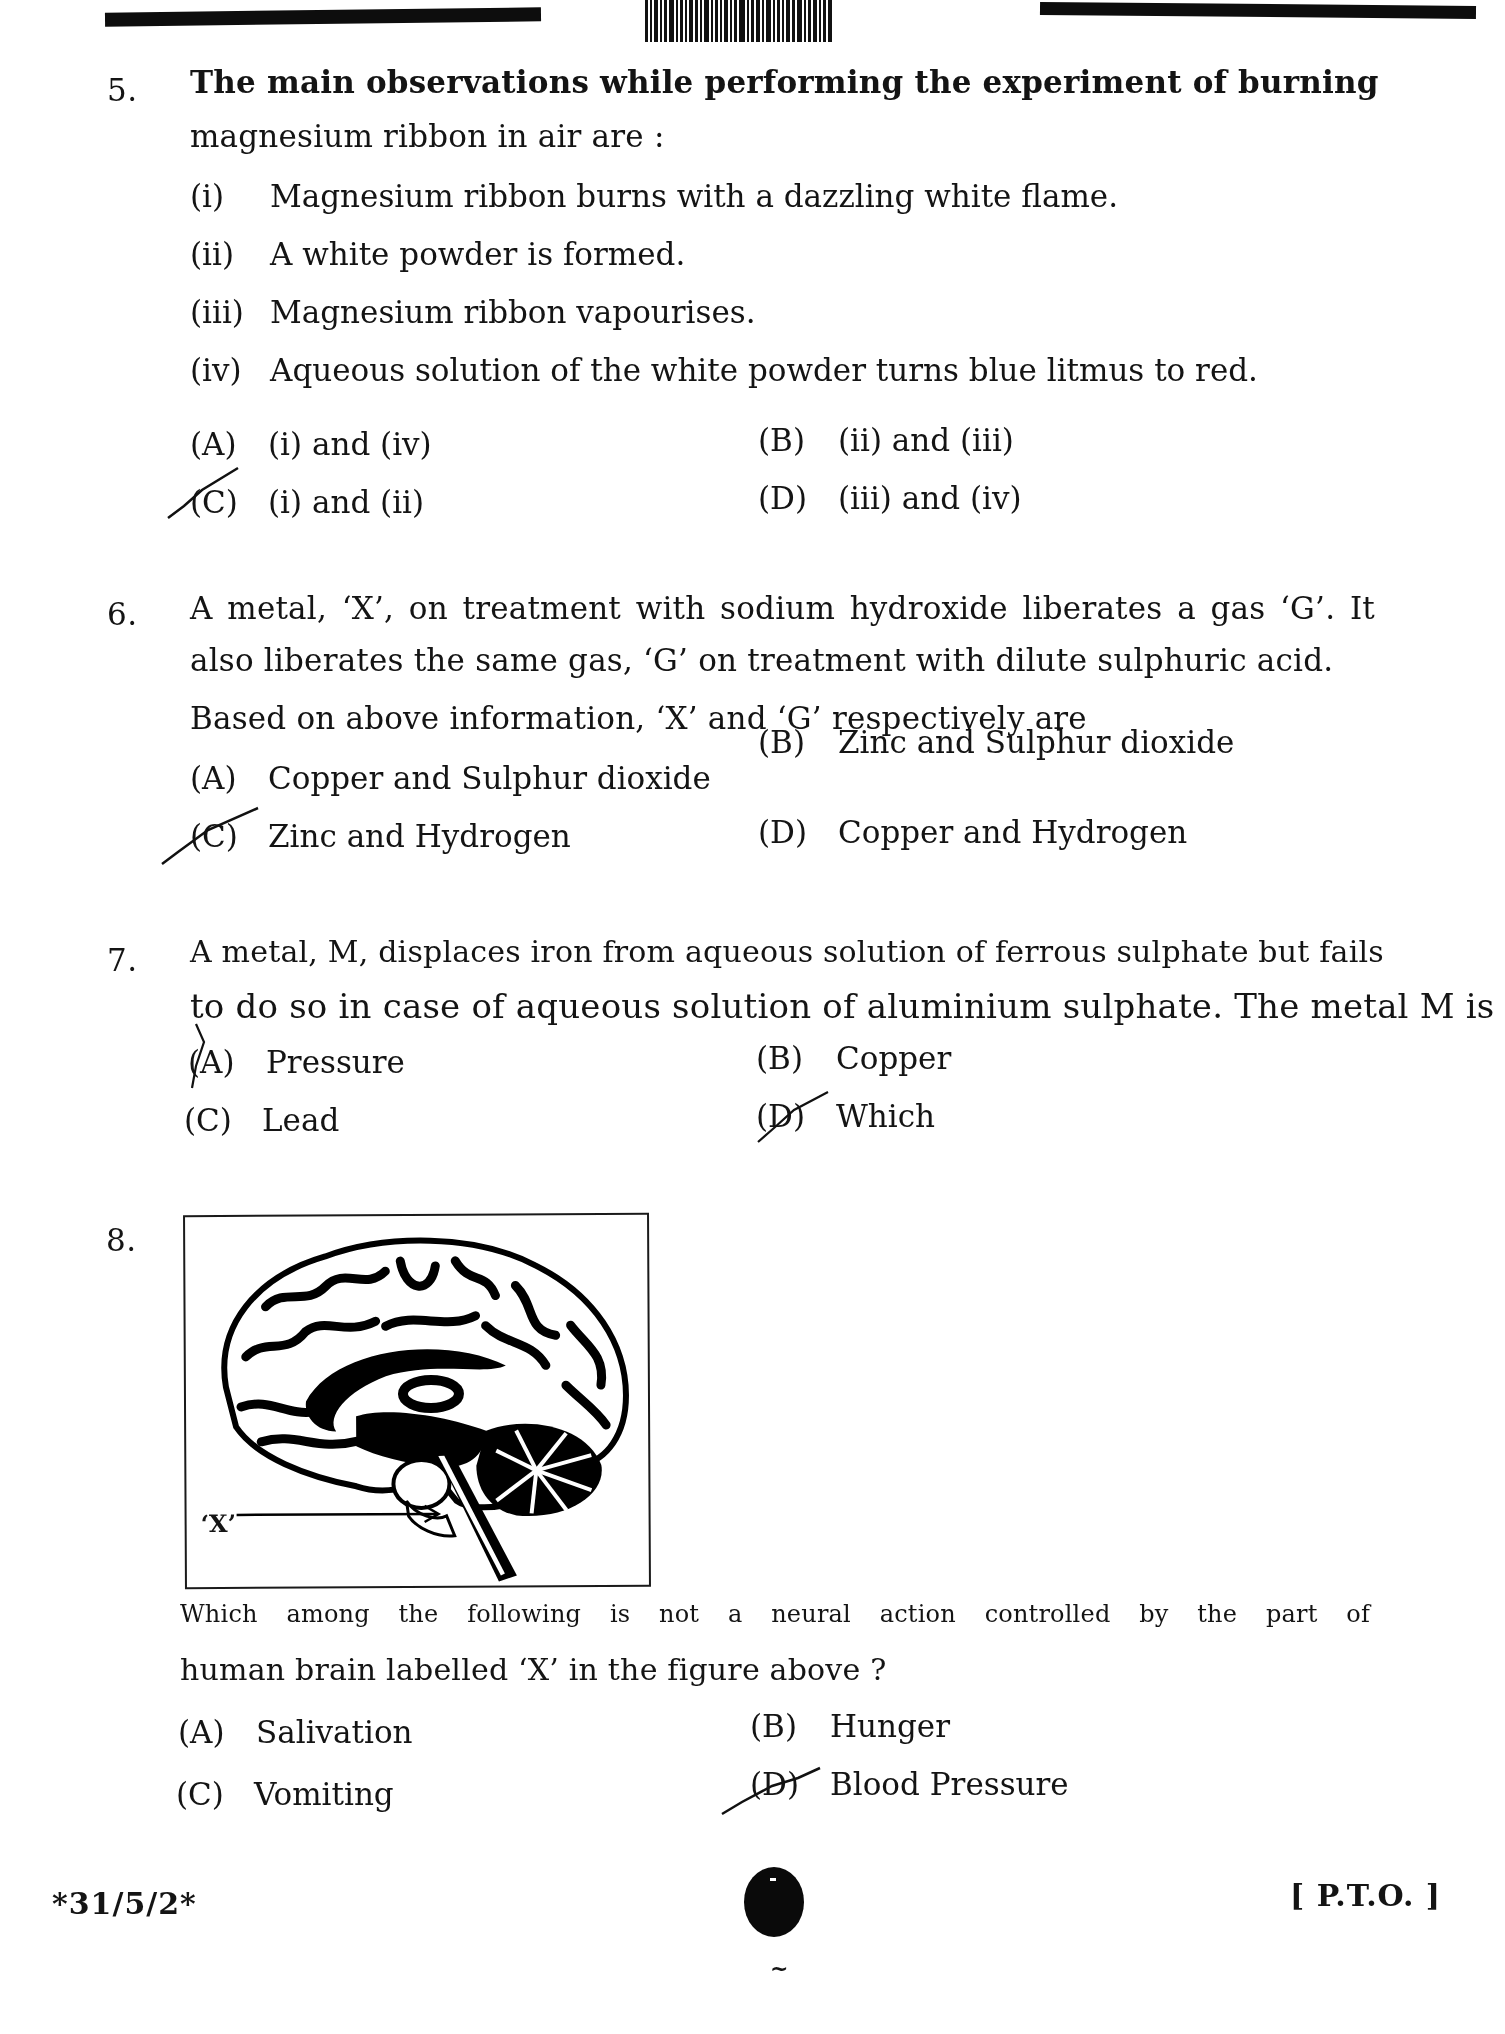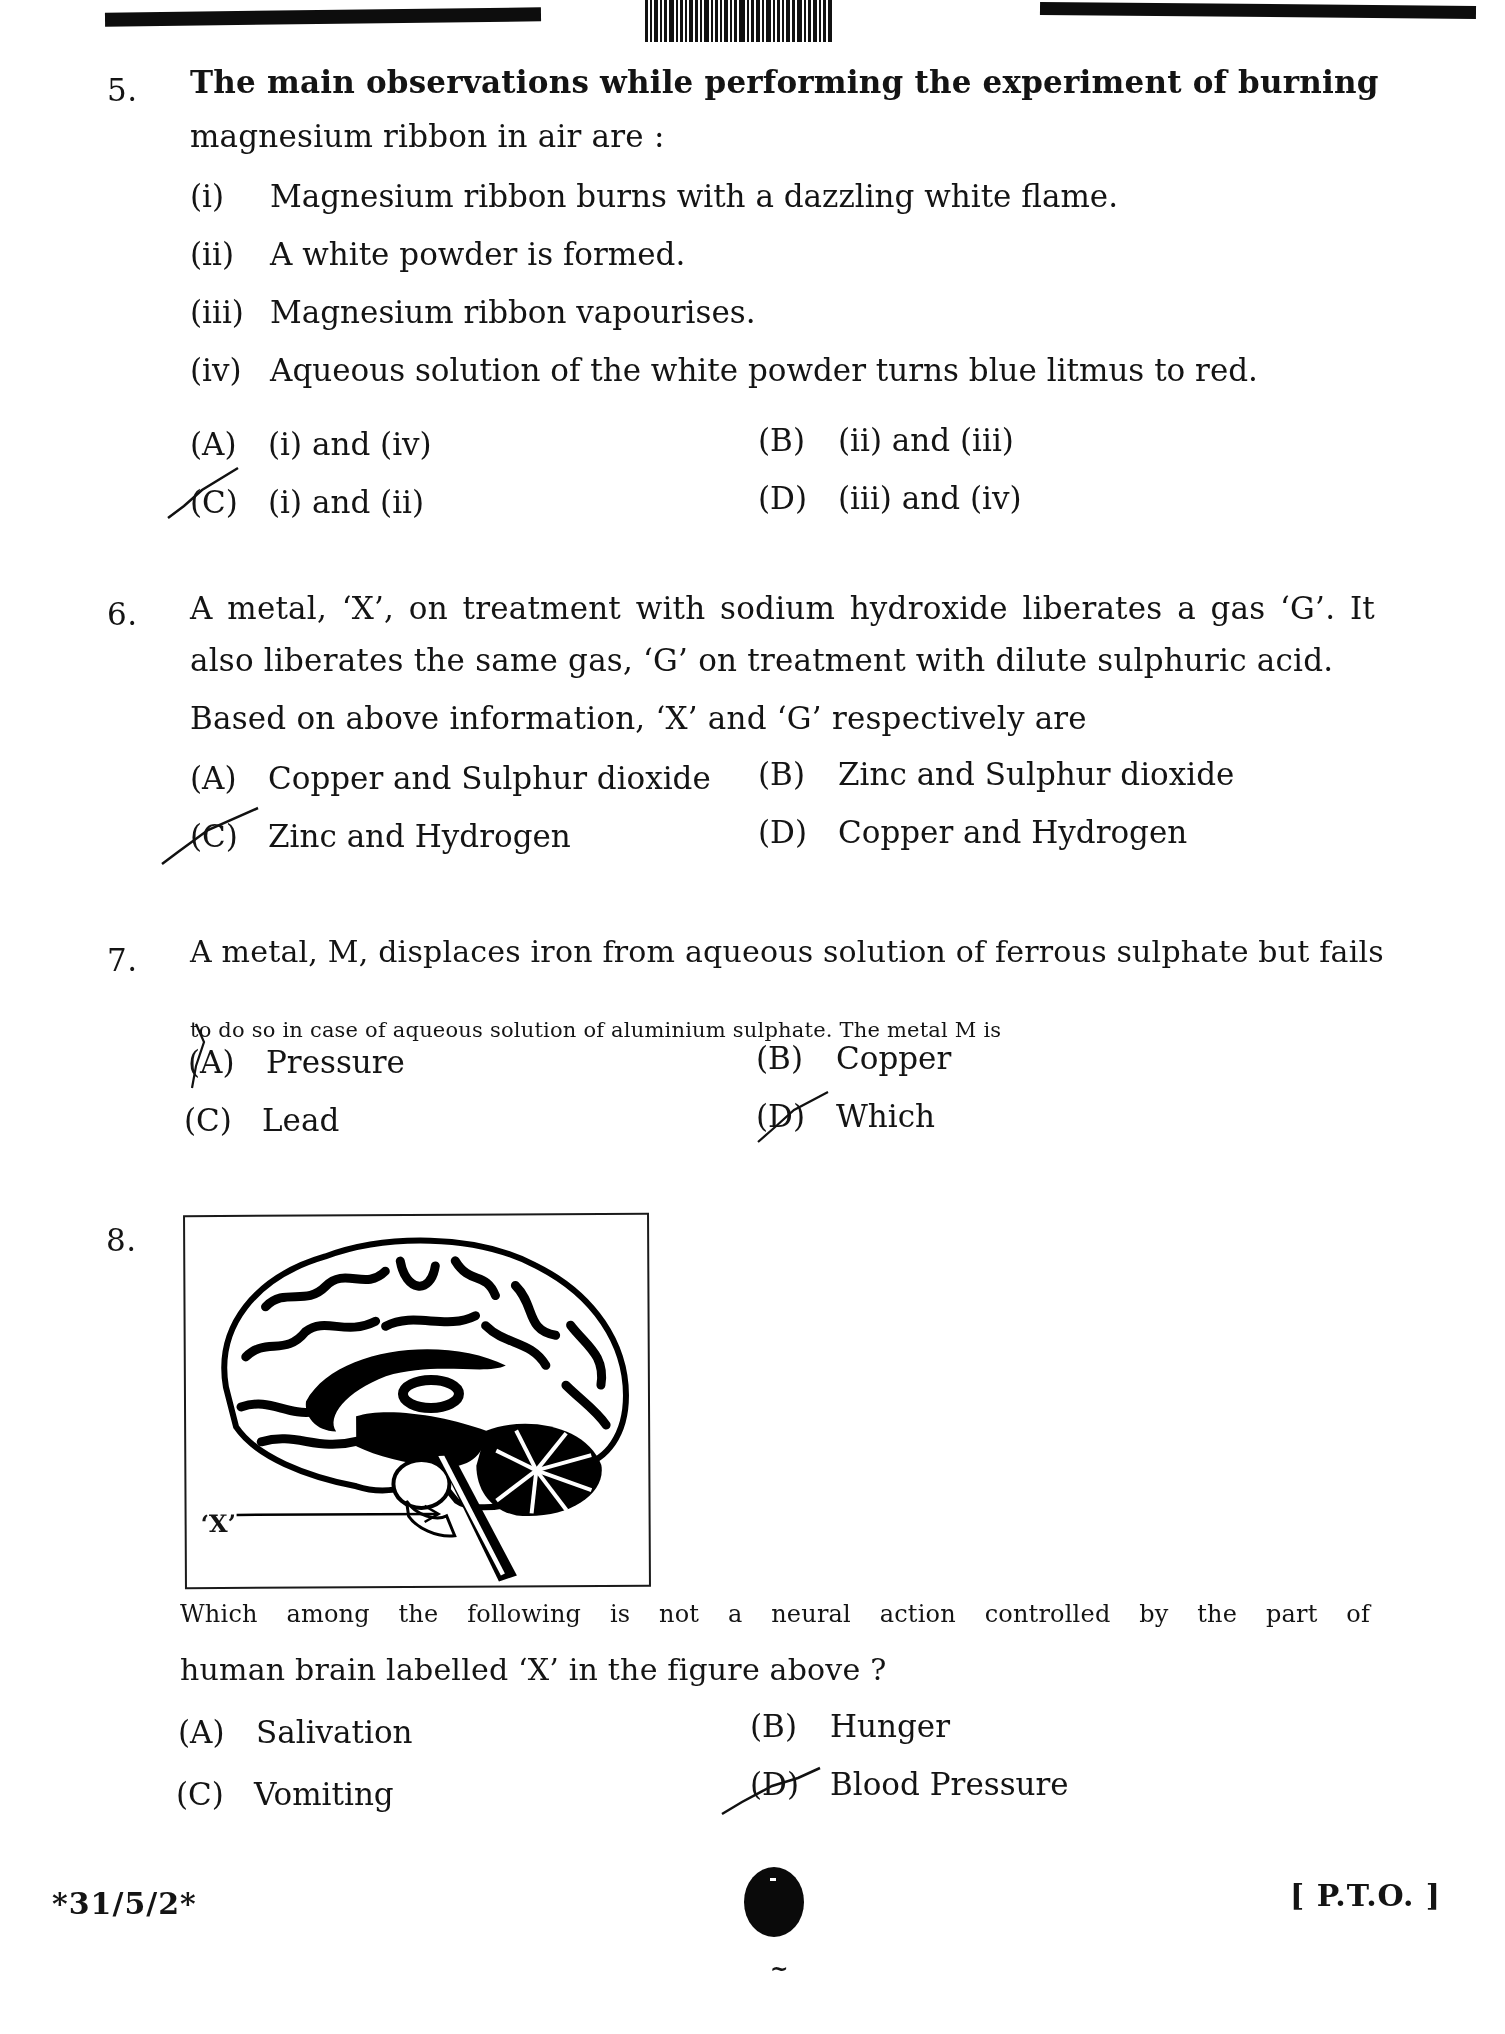--- a/index.html
+++ b/index.html
@@ -133,39 +133,39 @@
 
   <div>
     <span class="abs qnum" style="left:107px; top:596px;">6.</span>
     <span class="abs qtext justify" style="left:190px; top:590px; width:1185px;">A metal, ‘X’, on treatment with sodium hydroxide liberates a gas ‘G’. It</span>
     <span class="abs qtext" style="left:190px; top:642px;">also liberates the same gas, ‘G’ on treatment with dilute sulphuric acid.</span>
     <span class="abs qtext" style="left:190px; top:700px;">Based on above information, ‘X’ and ‘G’ respectively are</span>
 
     <div class="abs line" style="left:190px; top:760px;">
       <span class="opt-label">(A)</span><span>Copper and Sulphur dioxide</span>
     </div>
-    <div class="abs line" style="left:758px; top:756px;">
+    <div class="abs line" style="left:758px; top:724px;">
       <span class="opt-label" style="width:80px">(B)</span><span>Zinc and Sulphur dioxide</span>
     </div>
     <div class="abs line" style="left:190px; top:818px;">
       <span class="opt-label mark"><span>(C)</span>
         <svg width="110" height="70">
             <path d="M-6 64 L10 52 L40 30 L90 8" stroke="#111" stroke-width="2.5" fill="none"></path>
           </svg>
       </span><span>Zinc and Hydrogen</span>
     </div>
     <div class="abs line" style="left:758px; top:814px;">
       <span class="opt-label" style="width:80px">(D)</span><span>Copper and Hydrogen</span>
     </div>
   </div>
 
   <div>
     <span class="abs qnum" style="left:107px; top:942px;">7.</span>
     <span class="abs qtext justify" style="left:190px; top:934px; width:1180px; font-size:30px;">A metal, M, displaces iron from aqueous solution of ferrous sulphate but fails</span>
-    <span class="abs qtext" style="left:190px; top:986px; font-size:21px;margin-top:32px;">to do so in case of aqueous solution of aluminium sulphate. The metal M is</span>
+    <span class="abs qtext" style="left:190px; top:986px; font-size:34px;">to do so in case of aqueous solution of aluminium sulphate. The metal M is</span>
 
     <div class="abs line" style="left:188px; top:1044px;">
       <span class="opt-label mark"><span>(A)</span>
         <svg width="60" height="80">
             <path d="M30 -2 L38 16 L30 40 L26 62" stroke="#111" stroke-width="2.2" fill="none"></path>
           </svg>
       </span><span>Pressure</span>
     </div>
     <div class="abs line" style="left:756px; top:1040px;">
       <span class="opt-label" style="width:80px">(B)</span><span>Copper</span>

